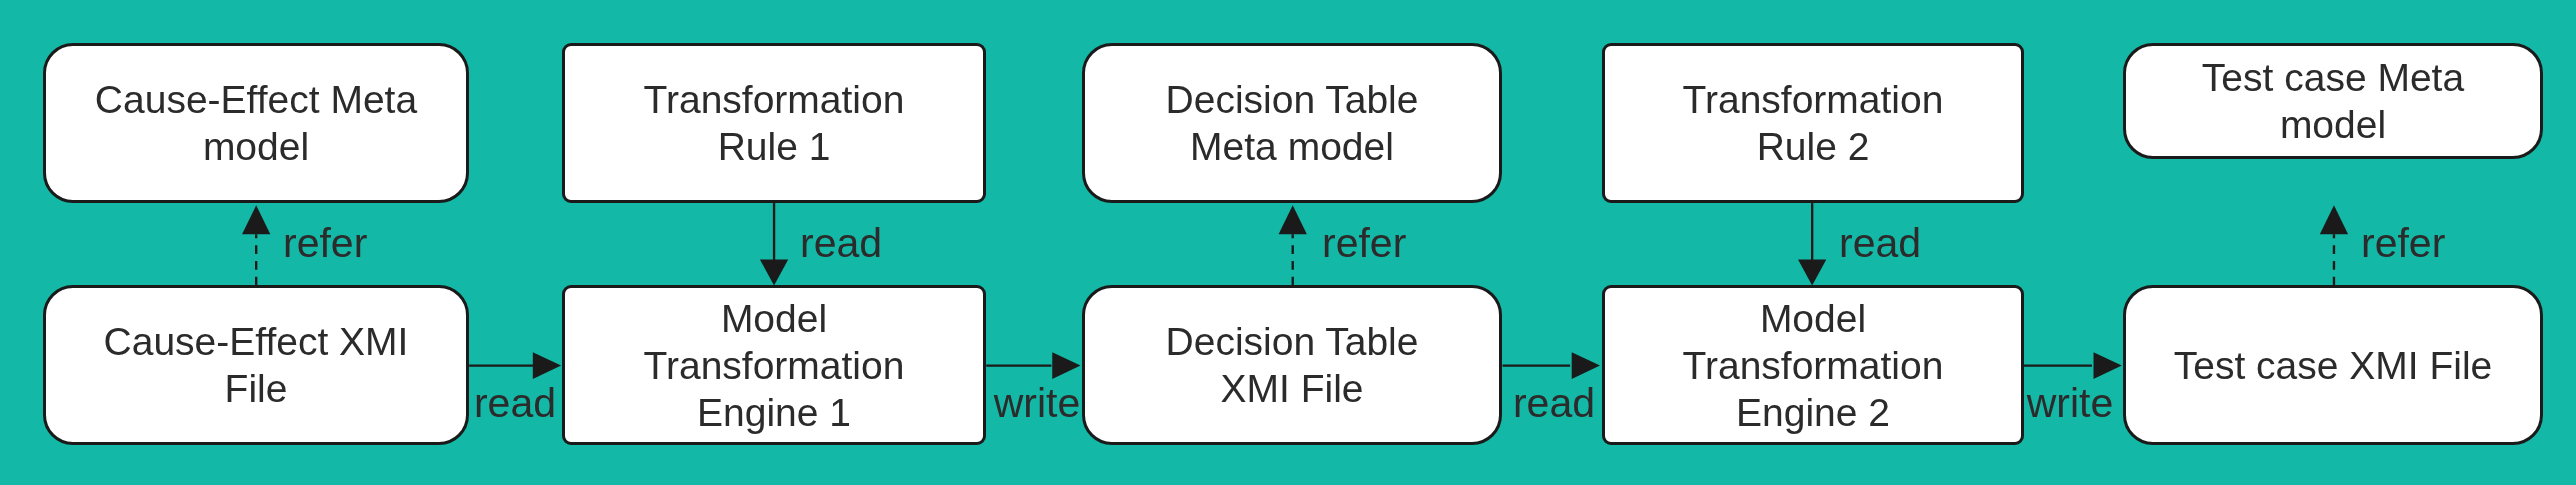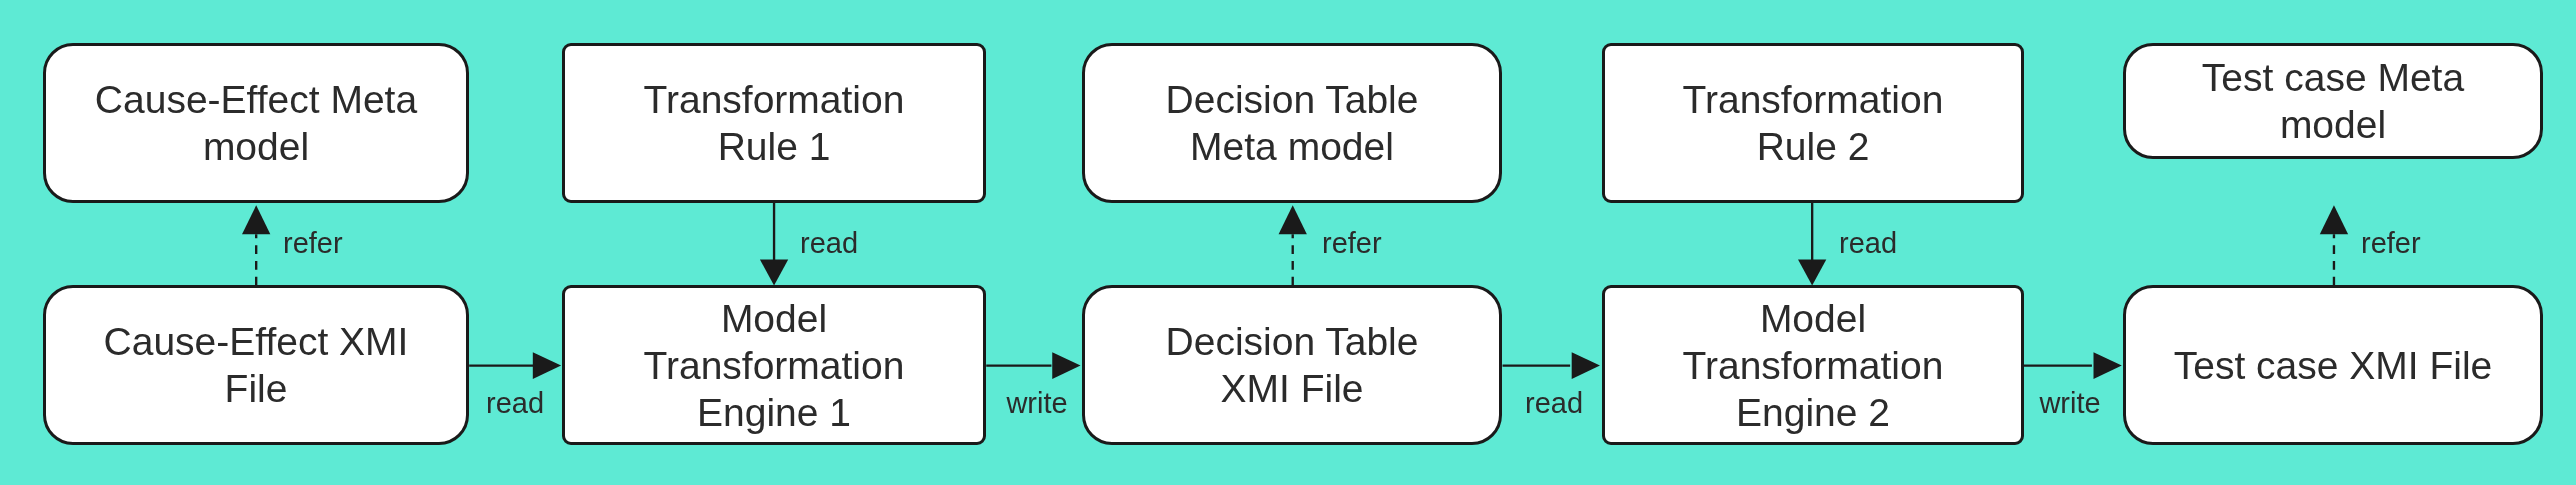--- a/index.html
+++ b/index.html
@@ -1,19 +1,19 @@
 <!DOCTYPE html>
 <html style="font-size:12.6px"><head>
 <meta charset="utf-8">
 <style>
   html,body{margin:0;padding:0;background:#ffffff;}
   .canvas{
     position:relative;
     width:2576px;height:486px;
-    background:#5eead4;
+    background:#14b8a6;
     font-family:"Liberation Sans",sans-serif;
     overflow:hidden;
   }
   .arrows-layer{position:absolute;left:0;top:0;width:2576px;height:486px;}
   .node{
     position:absolute;
     box-sizing:border-box;
     background:#ffffff;
     border:3.1px solid #1a1a1a;
     display:flex;align-items:center;justify-content:center;
@@ -31,21 +31,21 @@
   .n3{left:1602px;top:43px;width:422px;height:160px;}
   .n4{left:2123px;top:43px;width:420px;height:116px;}
   .n5{left:43px;top:285px;width:426px;height:160px;}
   .n6{left:562px;top:285px;width:424px;height:160px;}
   .n7{left:1082px;top:285px;width:420px;height:160px;}
   .n8{left:1602px;top:285px;width:422px;height:160px;}
   .n9{left:2123px;top:285px;width:420px;height:160px;}
   .edge-label{
     position:absolute;
     color:#2b2b2b;
-    font-size:29px;line-height:41px;
+    font-size:41px;line-height:41px;
     white-space:nowrap;
   }
   
   .el-refer1{left:283px;top:223px;}
   .el-read1{left:800px;top:223px;}
   .el-refer2{left:1322px;top:223px;}
   .el-read2{left:1839px;top:223px;}
   .el-refer3{left:2361px;top:223px;}
   
   .el-hread1{left:515px;top:383px;transform:translateX(-50%);}

